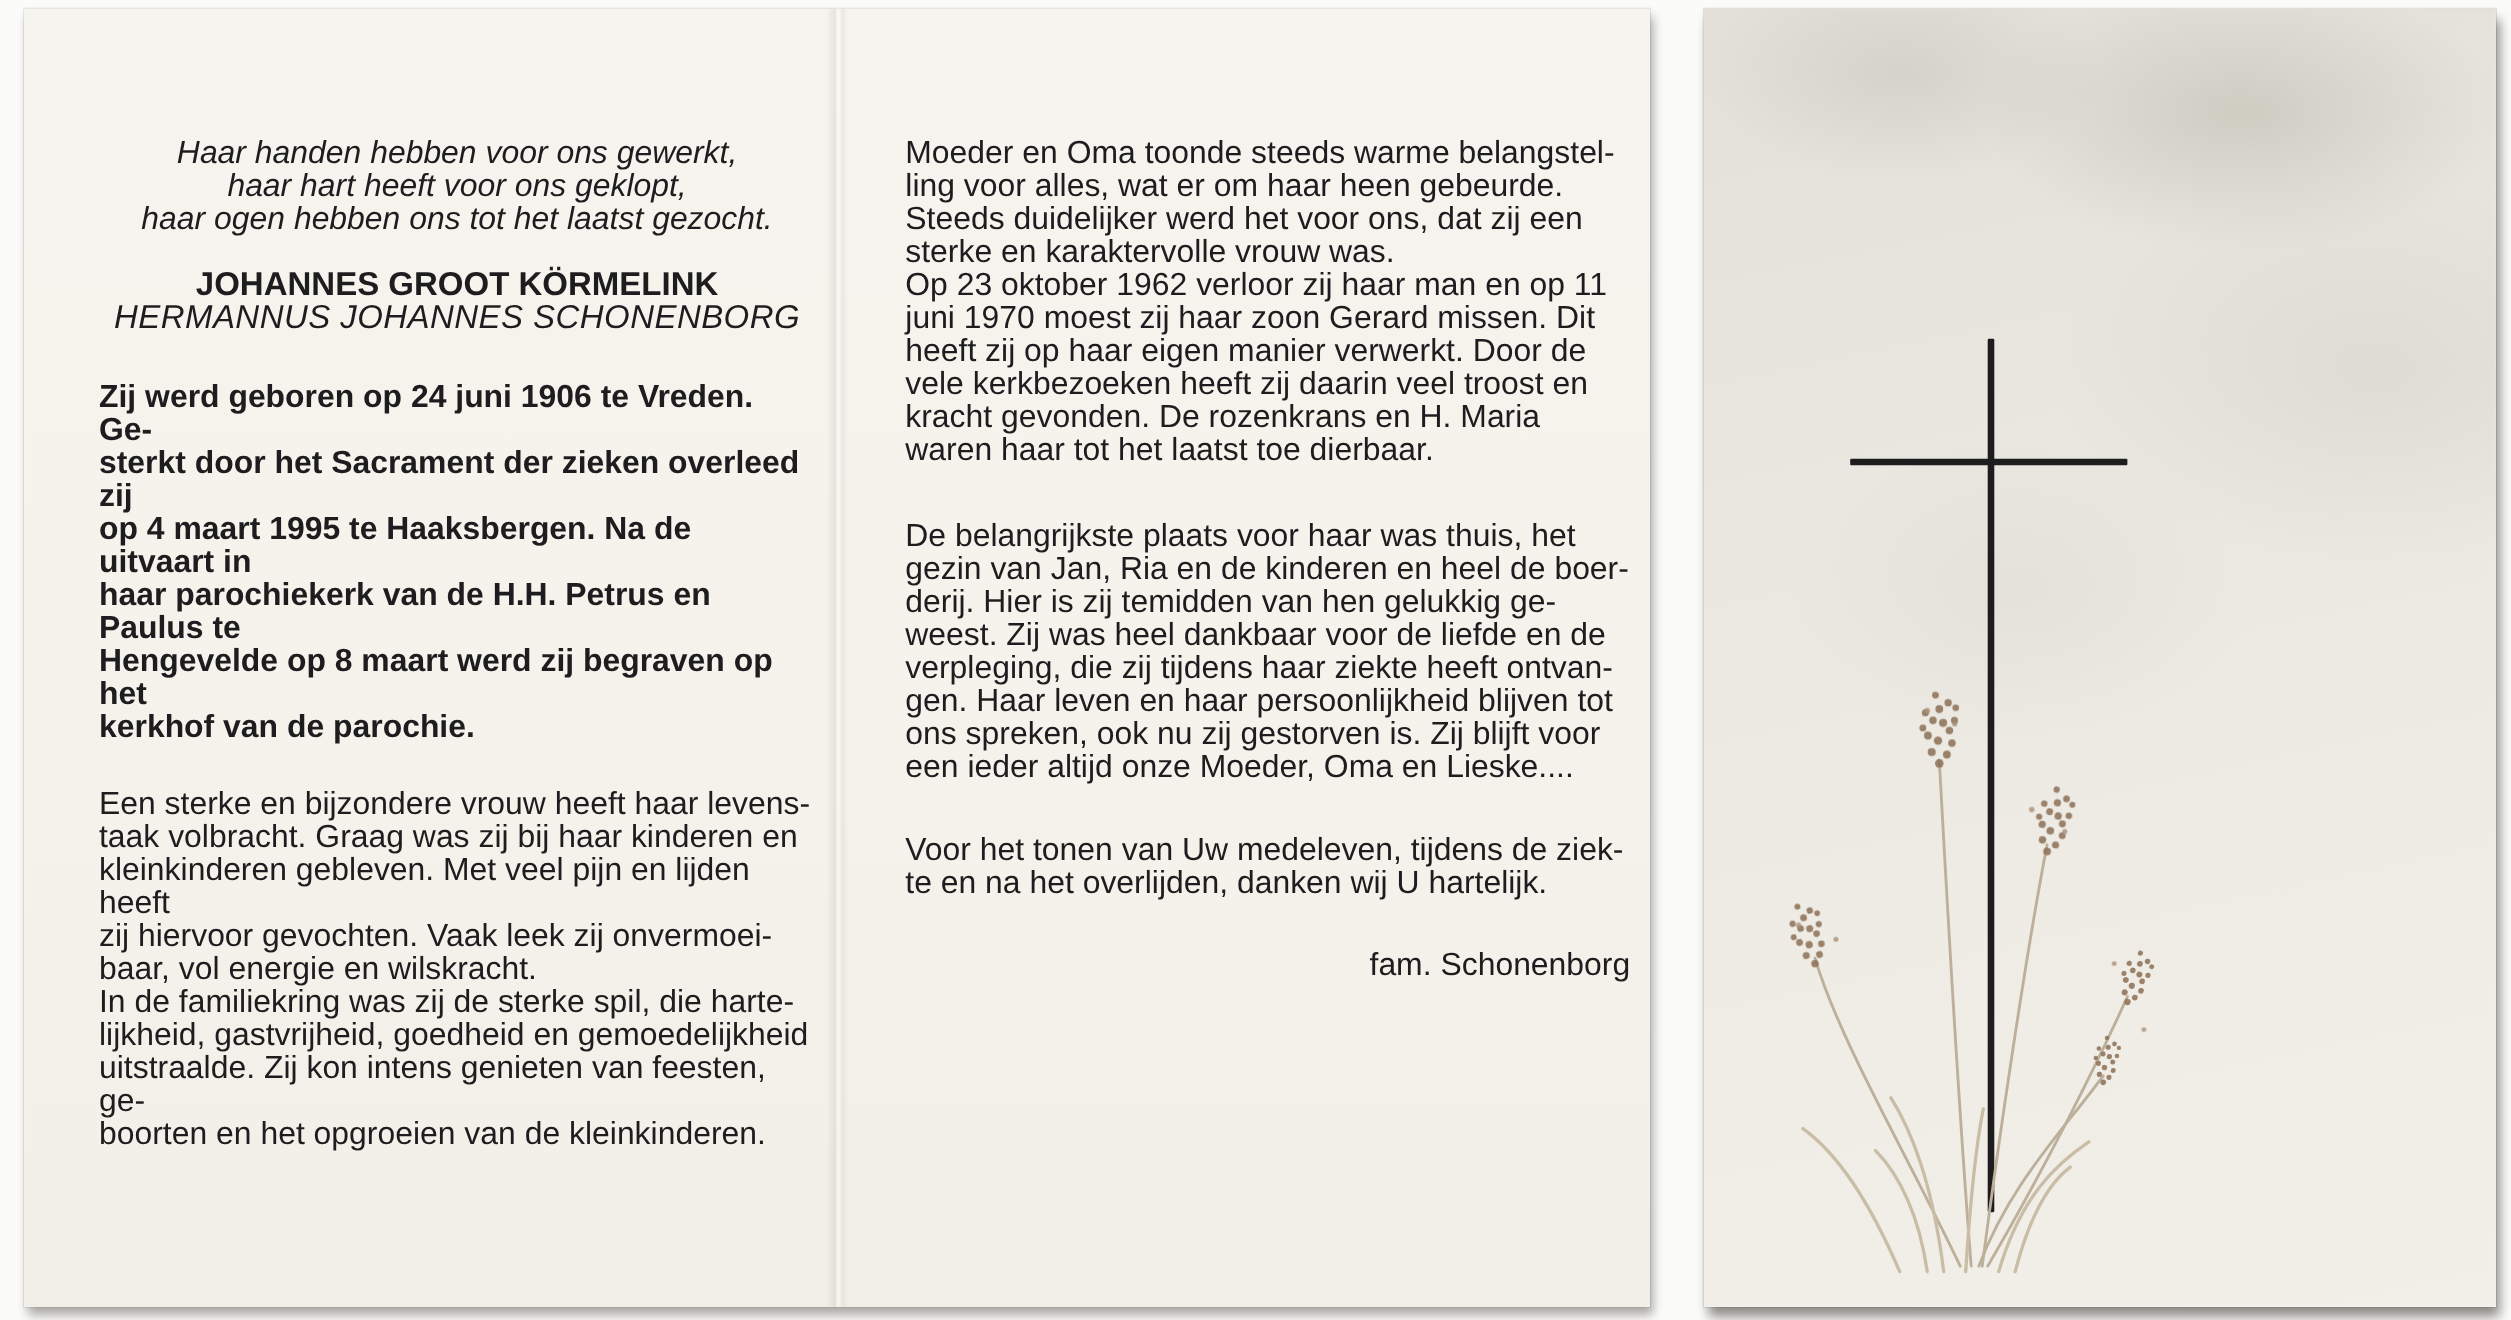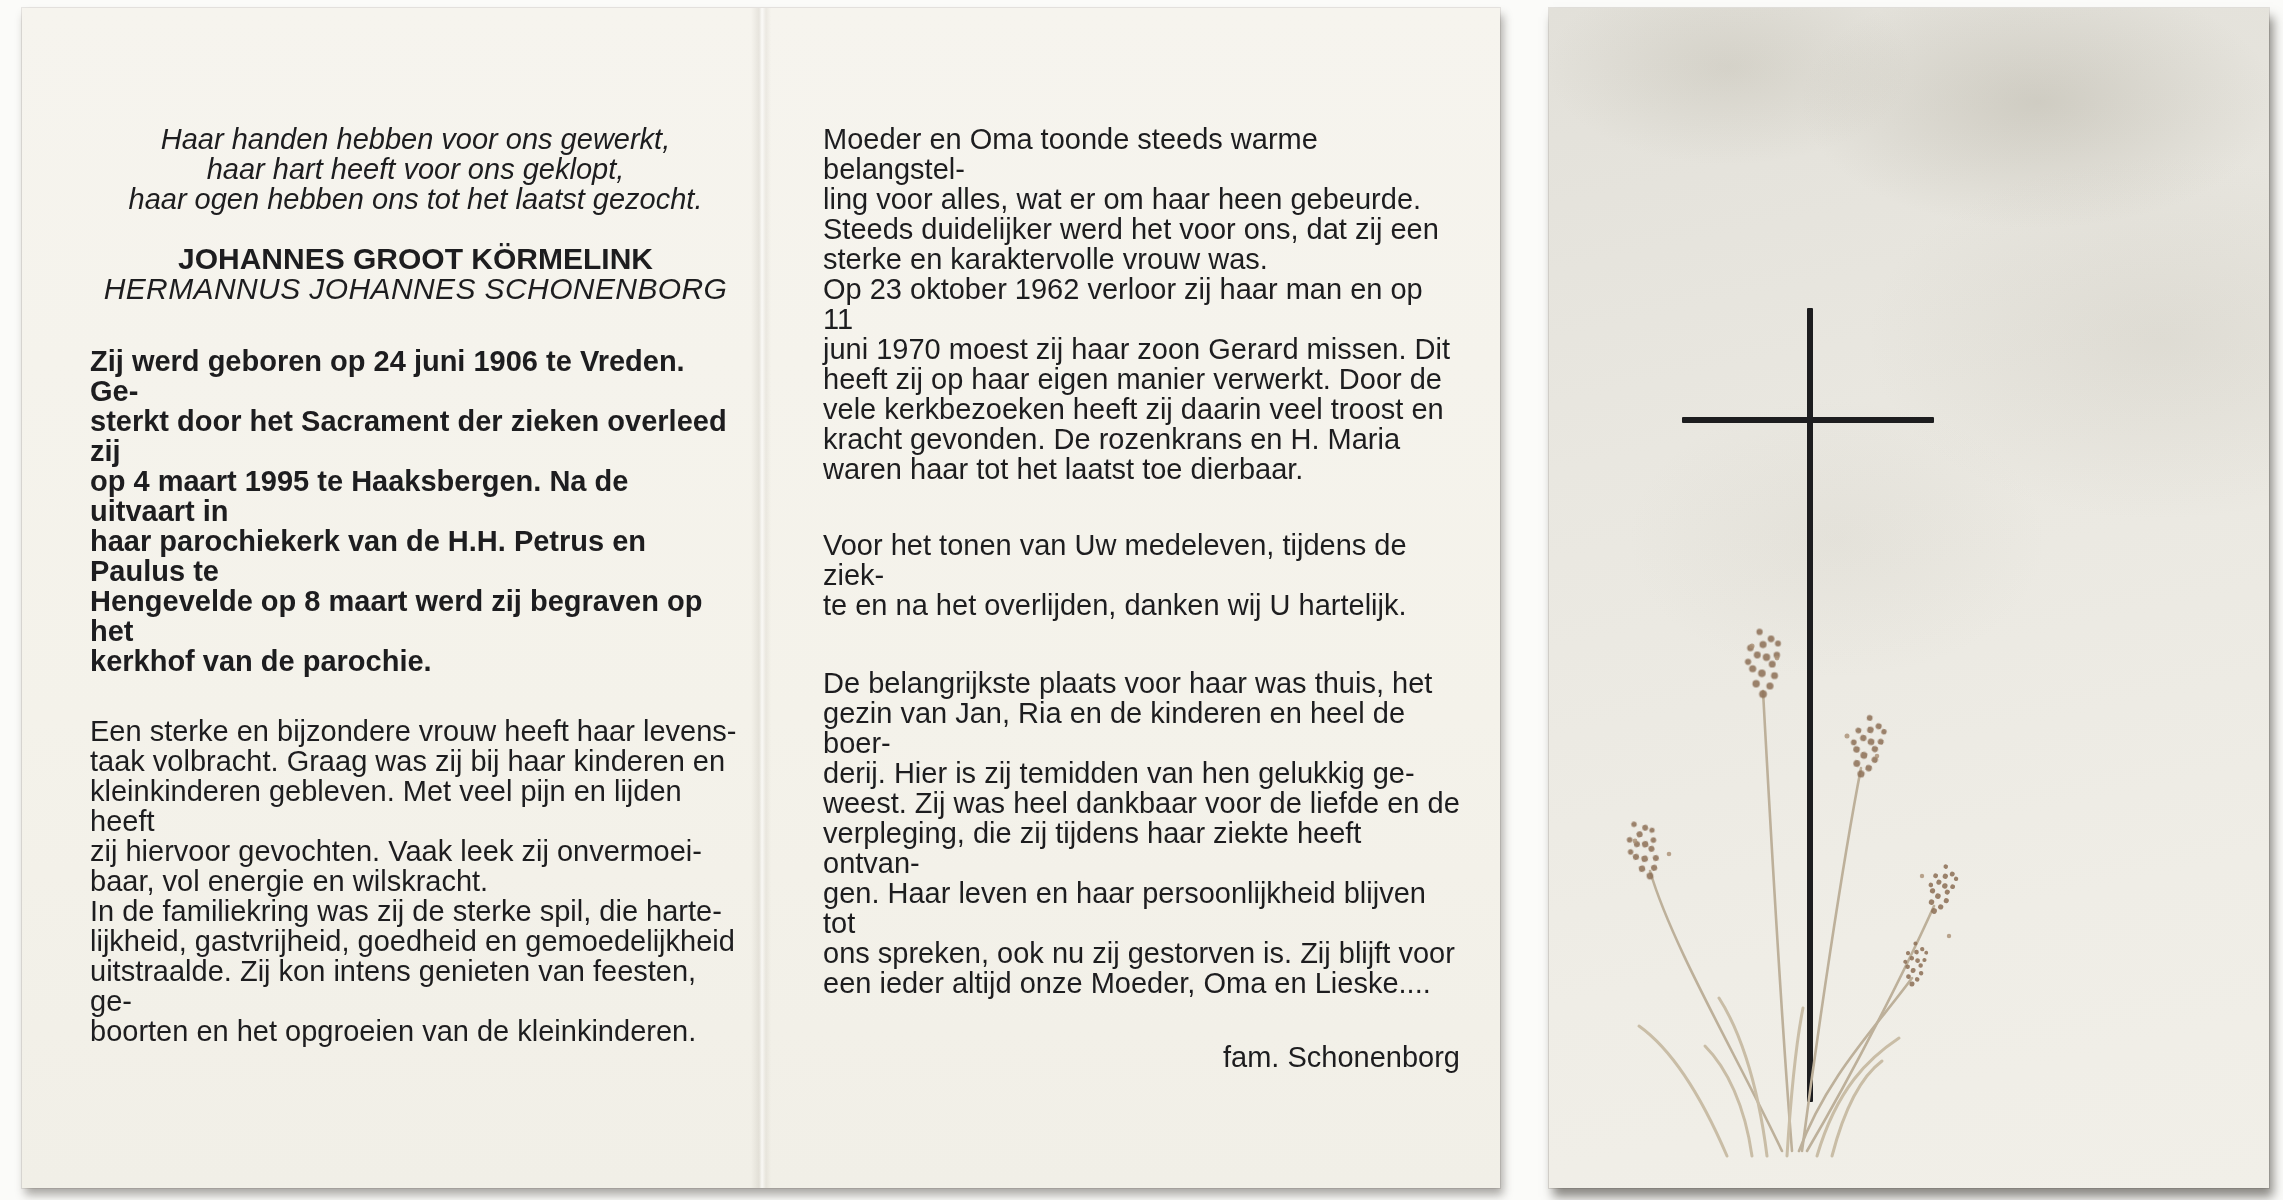--- a/index.html
+++ b/index.html
@@ -20,21 +20,21 @@
     box-shadow: 3px 7px 9px rgba(50,45,38,0.40), 0 0 0 1px rgba(120,110,95,0.15);
     display:flex;
   }
   .fold {
     position:absolute; left:calc(50% - 10px); top:0; width:20px; height:100%;
     background:linear-gradient(90deg, rgba(0,0,0,0) 0%, rgba(95,85,70,0.10) 40%,
                rgba(255,255,255,0.55) 55%, rgba(110,100,85,0.08) 75%, rgba(0,0,0,0) 100%);
   }
   .page { width:50%; box-sizing:border-box; }
   .page-left  { padding:116px 20px 0 68px; }
-  .page-right { padding:116px 40px 0 62px; }
+  .page-right { padding:116px 18px 0 62px; }
 
   .text {
     font-size:29px; line-height:30px; color:var(--ink, #1d1d1f);
     white-space:pre-line;
   }
   .epigraph { font-style:italic; text-align:center; }
   .name   { font-weight:bold; text-align:center; margin-top:30px; font-size:30px; }
   .relation { text-align:center; }
   .spouse { text-align:center; font-size:30px; letter-spacing:0.4px;font-style:italic; }
   .para   { margin-top:40px; text-align:left; }
@@ -100,30 +100,30 @@
       <div class="text">Moeder en Oma toonde steeds warme belangstel-
 ling voor alles, wat er om haar heen gebeurde.
 Steeds duidelijker werd het voor ons, dat zij een
 sterke en karaktervolle vrouw was.
 Op 23 oktober 1962 verloor zij haar man en op 11
 juni 1970 moest zij haar zoon Gerard missen. Dit
 heeft zij op haar eigen manier verwerkt. Door de
 vele kerkbezoeken heeft zij daarin veel troost en
 kracht gevonden. De rozenkrans en H. Maria
 waren haar tot het laatst toe dierbaar.</div>
-      <div class="text closing">Voor het tonen van Uw medeleven, tijdens de ziek-
-te en na het overlijden, danken wij U hartelijk.</div>
       <div class="text para-gap">De belangrijkste plaats voor haar was thuis, het
 gezin van Jan, Ria en de kinderen en heel de boer-
 derij. Hier is zij temidden van hen gelukkig ge-
 weest. Zij was heel dankbaar voor de liefde en de
 verpleging, die zij tijdens haar ziekte heeft ontvan-
 gen. Haar leven en haar persoonlijkheid blijven tot
 ons spreken, ook nu zij gestorven is. Zij blijft voor
 een ieder altijd onze Moeder, Oma en Lieske....</div>
+      <div class="text closing">Voor het tonen van Uw medeleven, tijdens de ziek-
+te en na het overlijden, danken wij U hartelijk.</div>
       <div class="text signature">fam. Schonenborg</div>
     </div>
 
   </section>
 
   <section class="card card-cover">
 
     <div>
       <div class="cross-v"></div>
       <div class="cross-h"></div>

